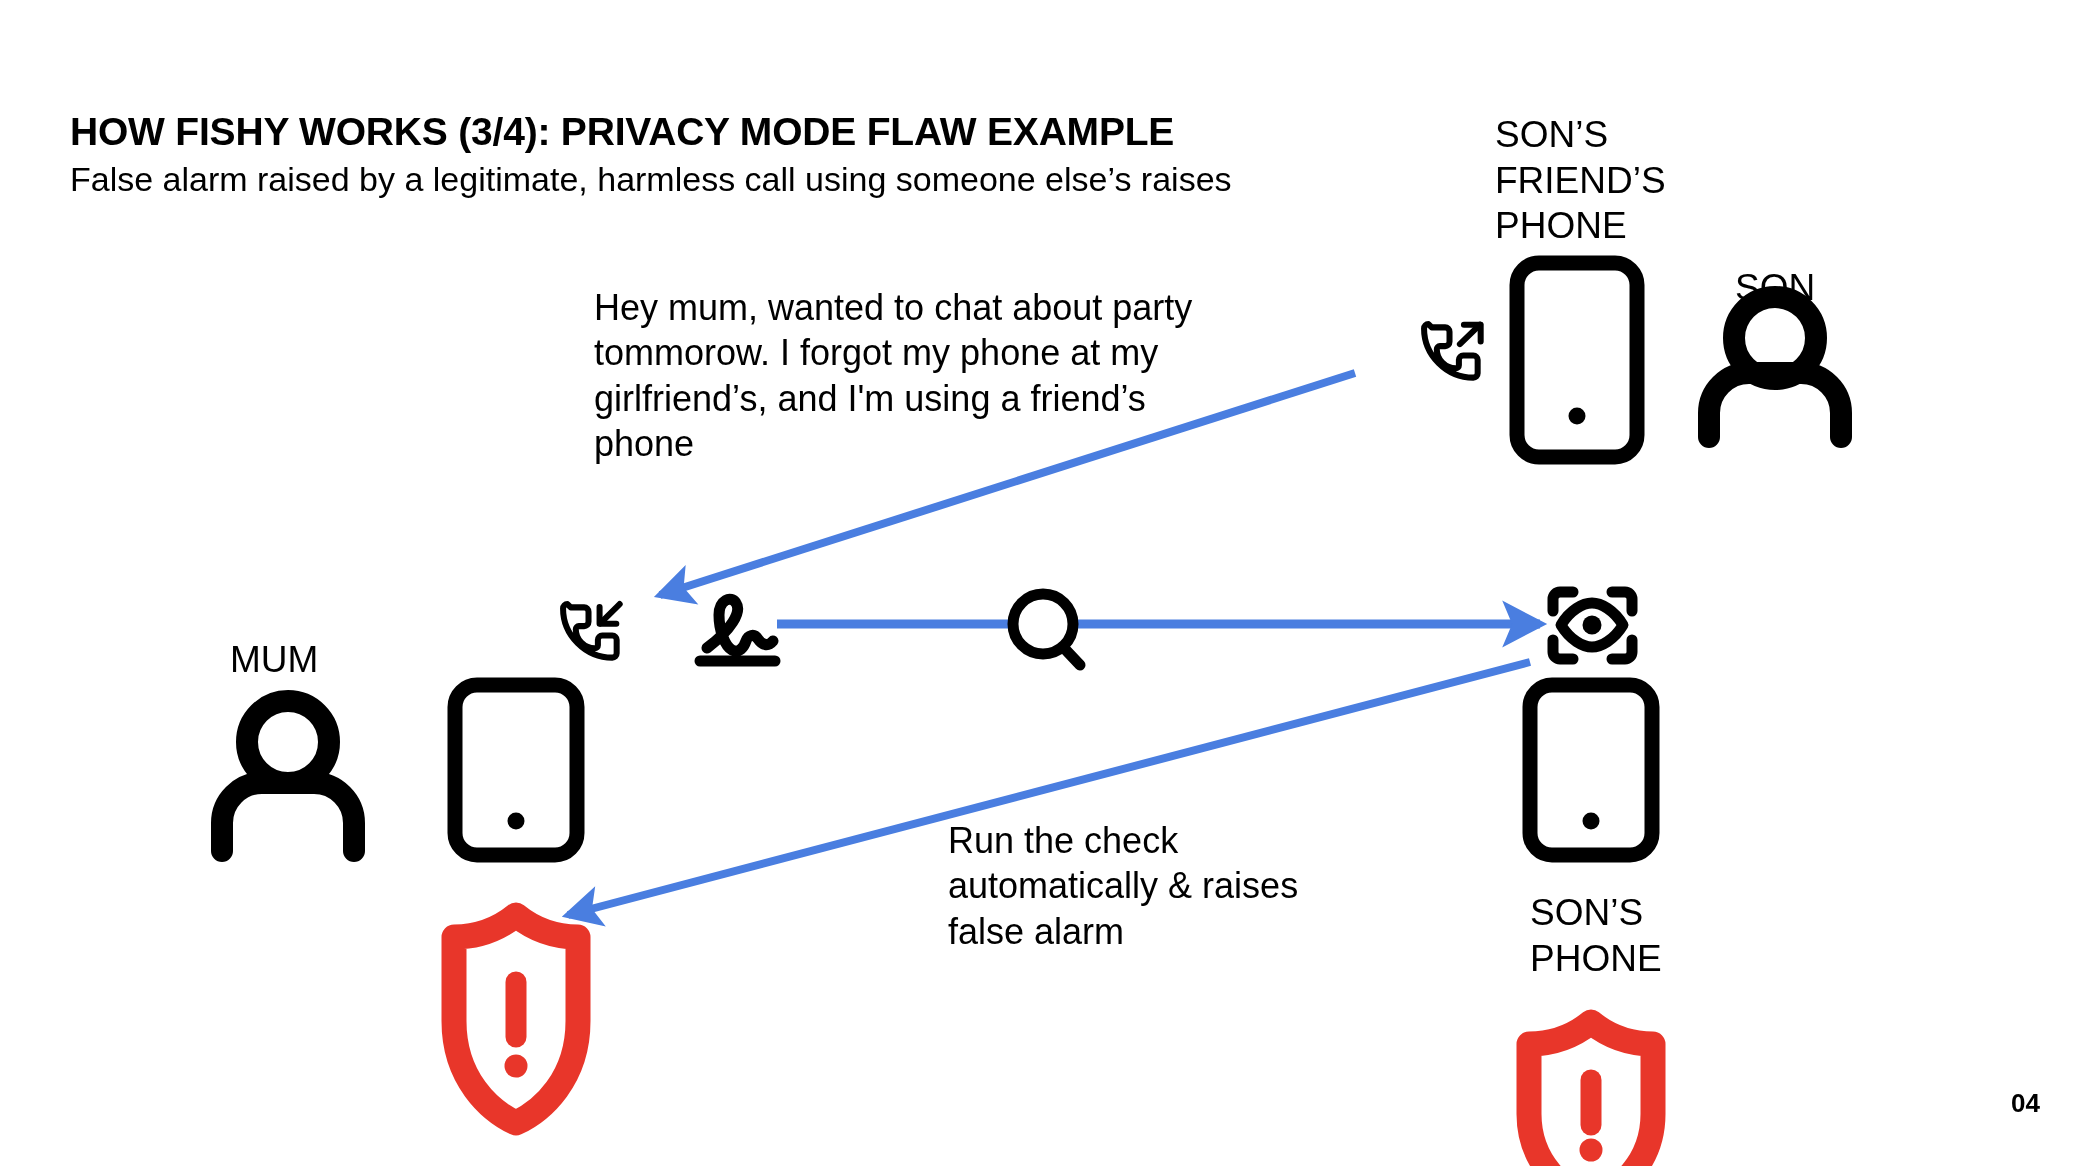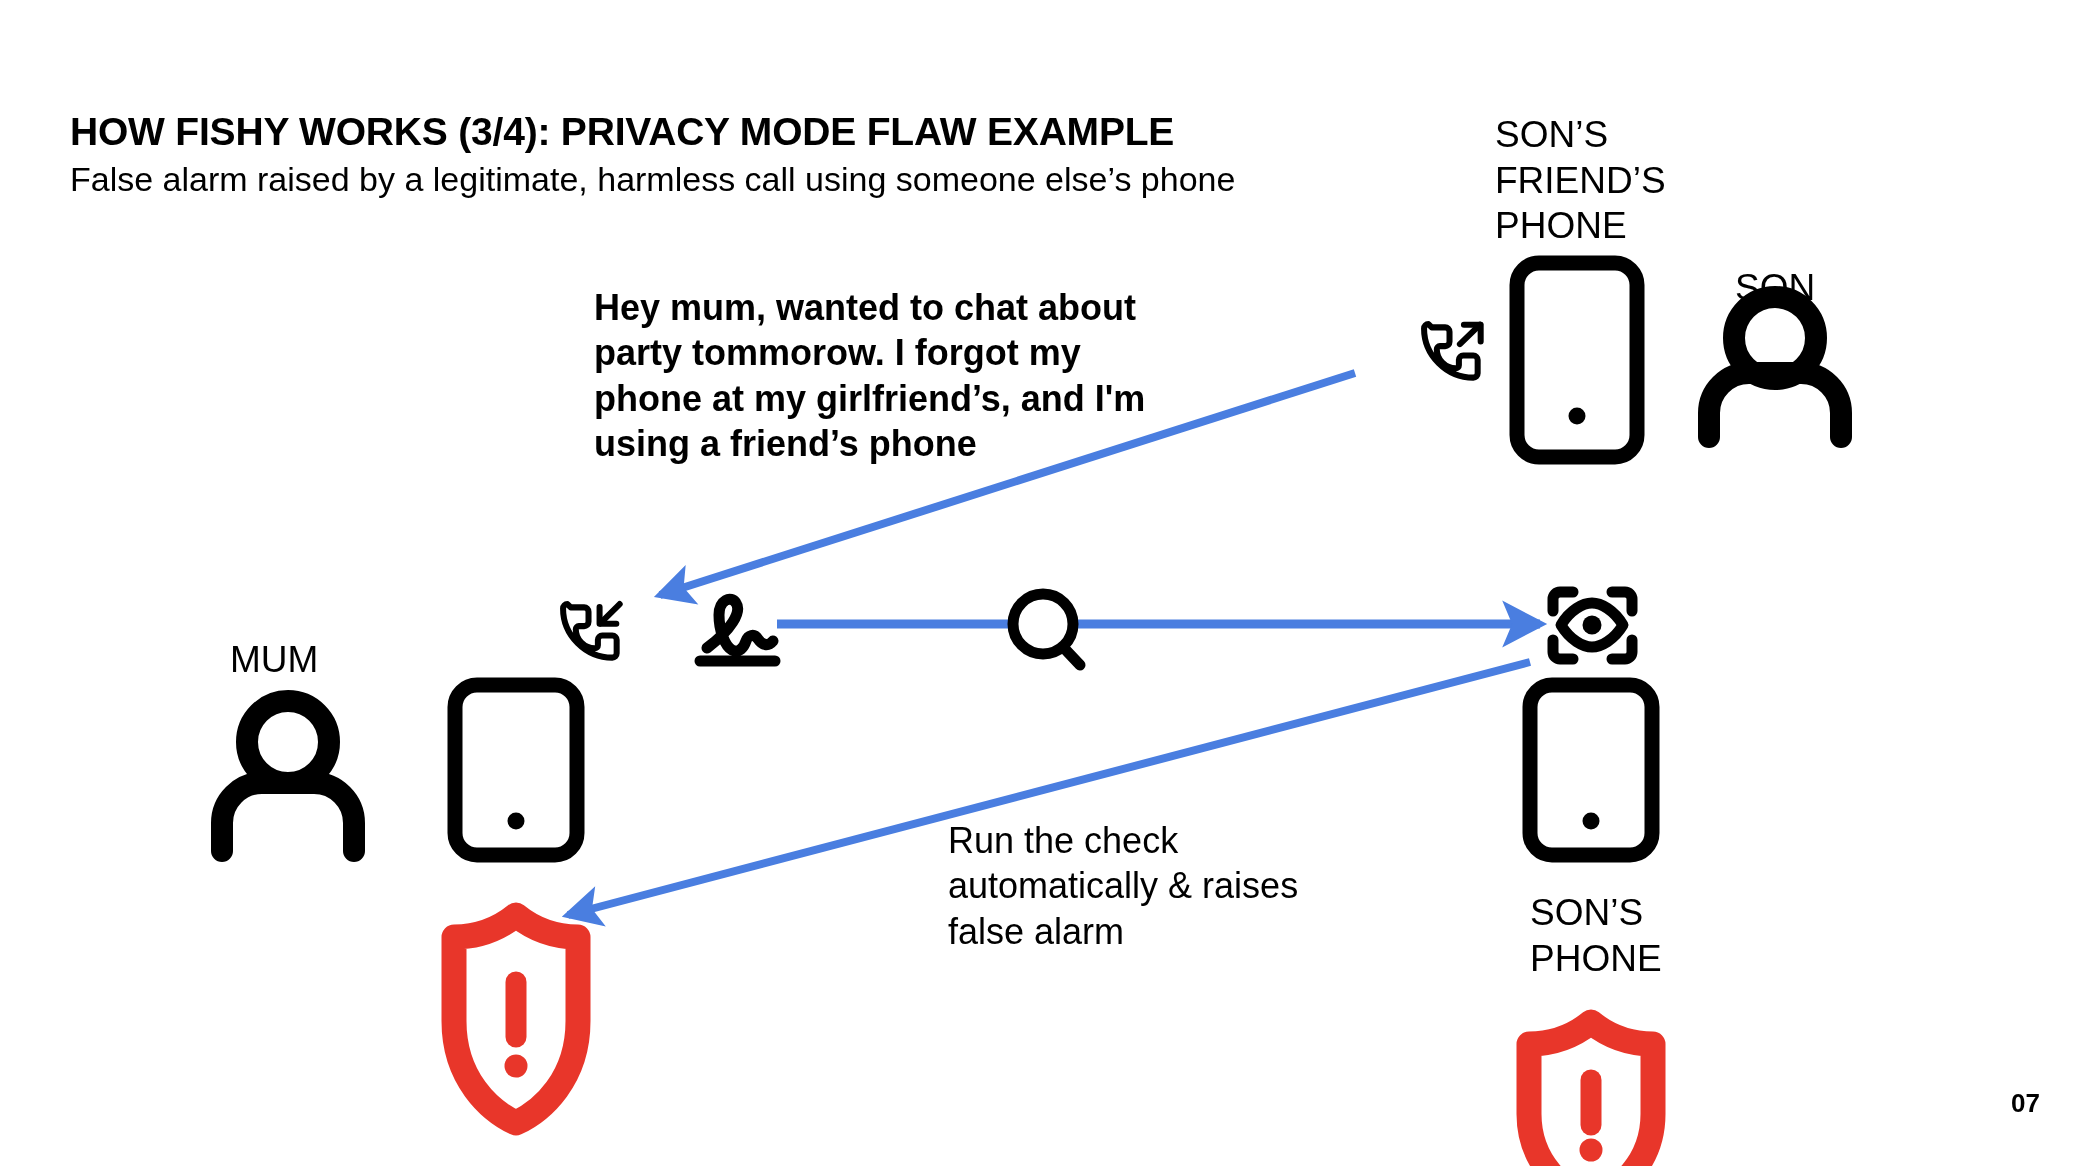--- a/index.html
+++ b/index.html
@@ -37,21 +37,21 @@
     font-weight: normal;
     white-space: nowrap;
   }
 
   
   .body-text {
     font-size: 36px;
     line-height: 1.26;
     white-space: pre-line;
   }
-  #msg-text { left: 594px; top: 285px; width: 600px; font-weight: bold; }
+  #msg-text { left: 594px; top: 285px; width: 600px; }
   #check-text { left: 948px; top: 818px; width: 400px; }
 
   
   .role-label {
     font-size: 37px;
     line-height: 1.23;
     white-space: pre-line;
   }
   #label-sons-friends-phone { left: 1495px; top: 112px; }
   #label-son { left: 1735px; top: 222px; margin-top: 43px; }
@@ -73,38 +73,38 @@
     pointer-events: none;
   }
 </style>
 </head>
 <body>
 
 <div id="slide">
 
   <div class="abs" id="title">HOW FISHY WORKS (3/4): PRIVACY MODE FLAW EXAMPLE</div>
 
-  <div class="abs" id="subtitle">False alarm raised by a legitimate, harmless call using someone else’s phone</div>
+  <div class="abs" id="subtitle">False alarm raised by a legitimate, harmless call using someone else’s raises</div>
 
   <div class="abs body-text" id="msg-text">Hey mum, wanted to chat about party tommorow. I forgot my phone at my girlfriend’s, and I'm using a friend’s phone</div>
 
   <div class="abs body-text" id="check-text">Run the check automatically &amp; raises false alarm</div>
 
   <div class="abs role-label" id="label-sons-friends-phone">SON’S
 FRIEND’S
 PHONE</div>
 
   <div class="abs role-label" id="label-son">SON</div>
 
   <div class="abs role-label" id="label-mum">MUM</div>
 
   <div class="abs role-label" id="label-sons-phone">SON’S
 PHONE</div>
 
-  <div class="abs" id="page-number">07</div>
+  <div class="abs" id="page-number">04</div>
 
   <svg class="abs" id="art" viewBox="0 0 2084 1166">
 
     <defs>
       <marker id="ah" markerWidth="6" markerHeight="6" refX="4.6" refY="3" orient="auto" markerUnits="strokeWidth">
         <path d="M0.4,0.4 L5.4,3 L0.4,5.6 L1.5,3 Z" fill="#4A7EE0"></path>
       </marker>
     </defs>
 
     <g>

